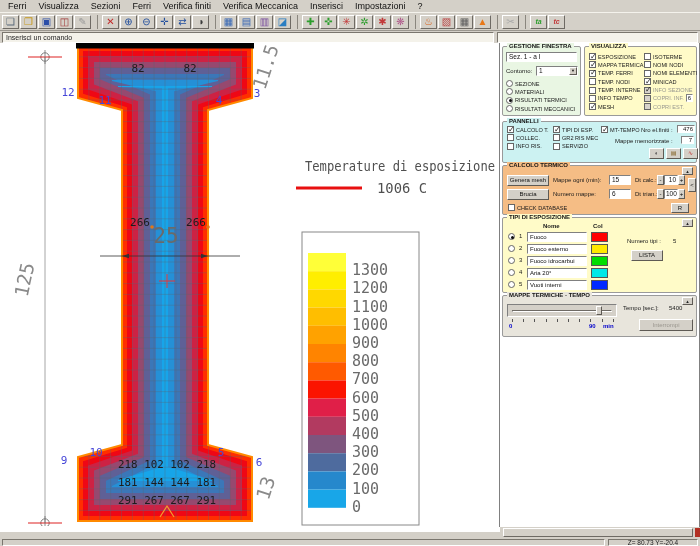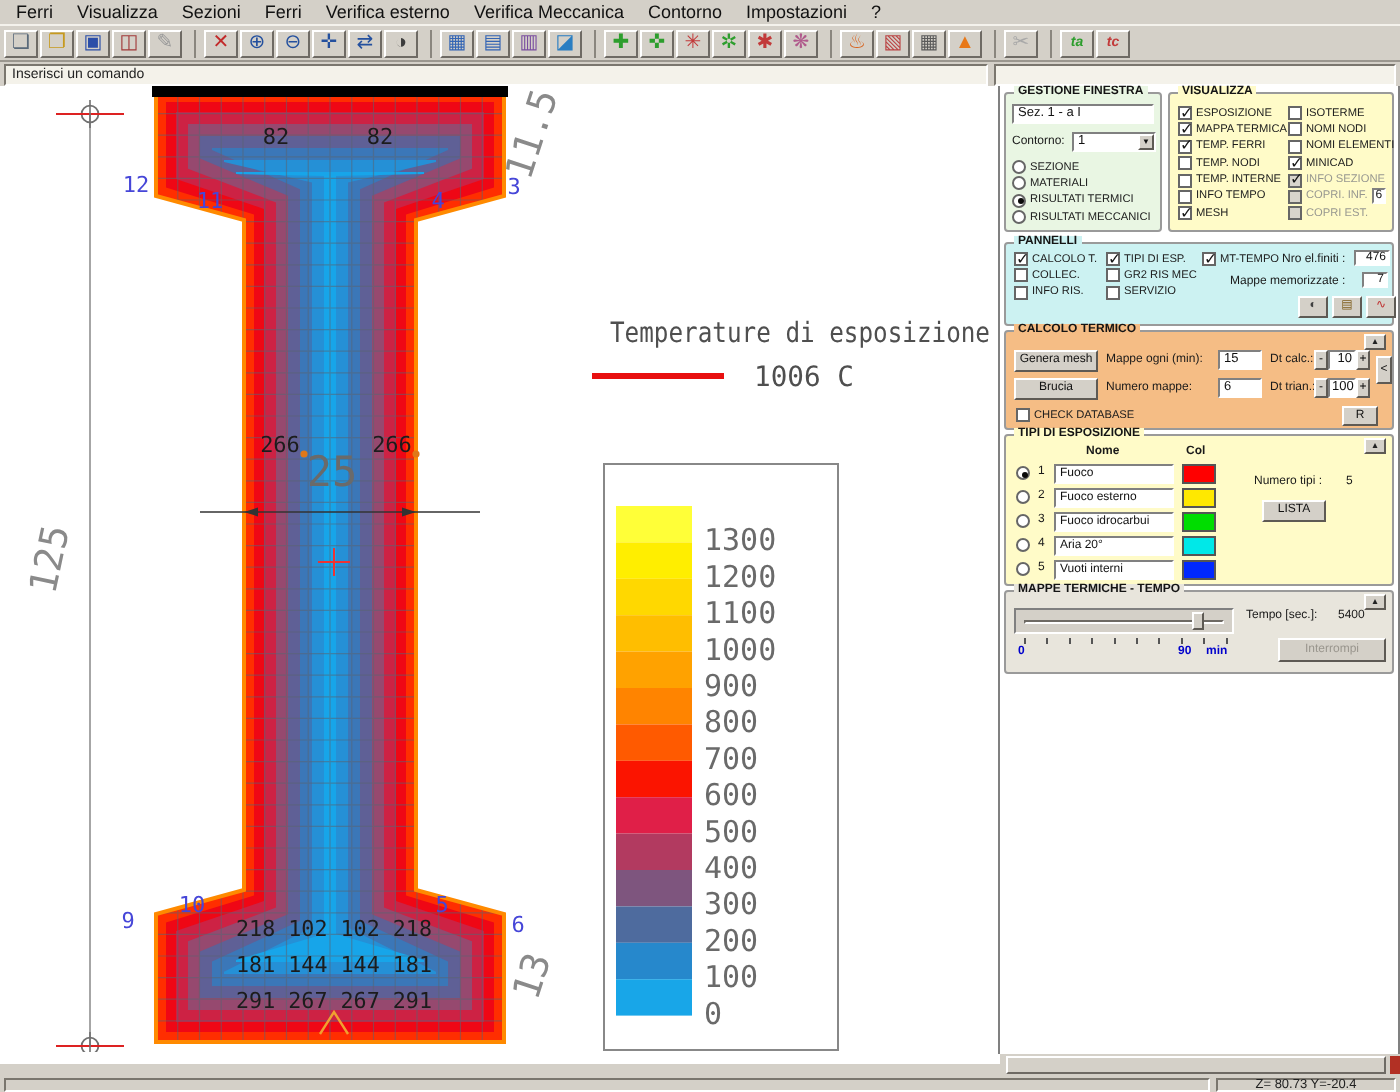--- a/index.html
+++ b/index.html
@@ -51,23 +51,23 @@
   #slider-ticks{position:absolute;left:9px;top:23px;width:102px;height:3px;background:repeating-linear-gradient(90deg,#555 0,#555 1px,transparent 1px,transparent 11.2px)}
 </style>
 </head>
 <body>
 
 <div id="menubar">
     <div class="menu-item">Ferri</div>
     <div class="menu-item">Visualizza</div>
     <div class="menu-item">Sezioni</div>
     <div class="menu-item">Ferri</div>
-    <div class="menu-item">Verifica esterno</div>
+    <div class="menu-item">Verifica finiti</div>
     <div class="menu-item">Verifica Meccanica</div>
-    <div class="menu-item">Contorno</div>
+    <div class="menu-item">Inserisci</div>
     <div class="menu-item">Impostazioni</div>
     <div class="menu-item">?</div>
   </div>
 <div id="toolbar">
     <div class="tbtn">
       <span style="color: rgb(90, 106, 122);">❏</span>
     </div>
     <div class="tbtn">
       <span style="color: rgb(199, 154, 30);">❐</span>
     </div>

